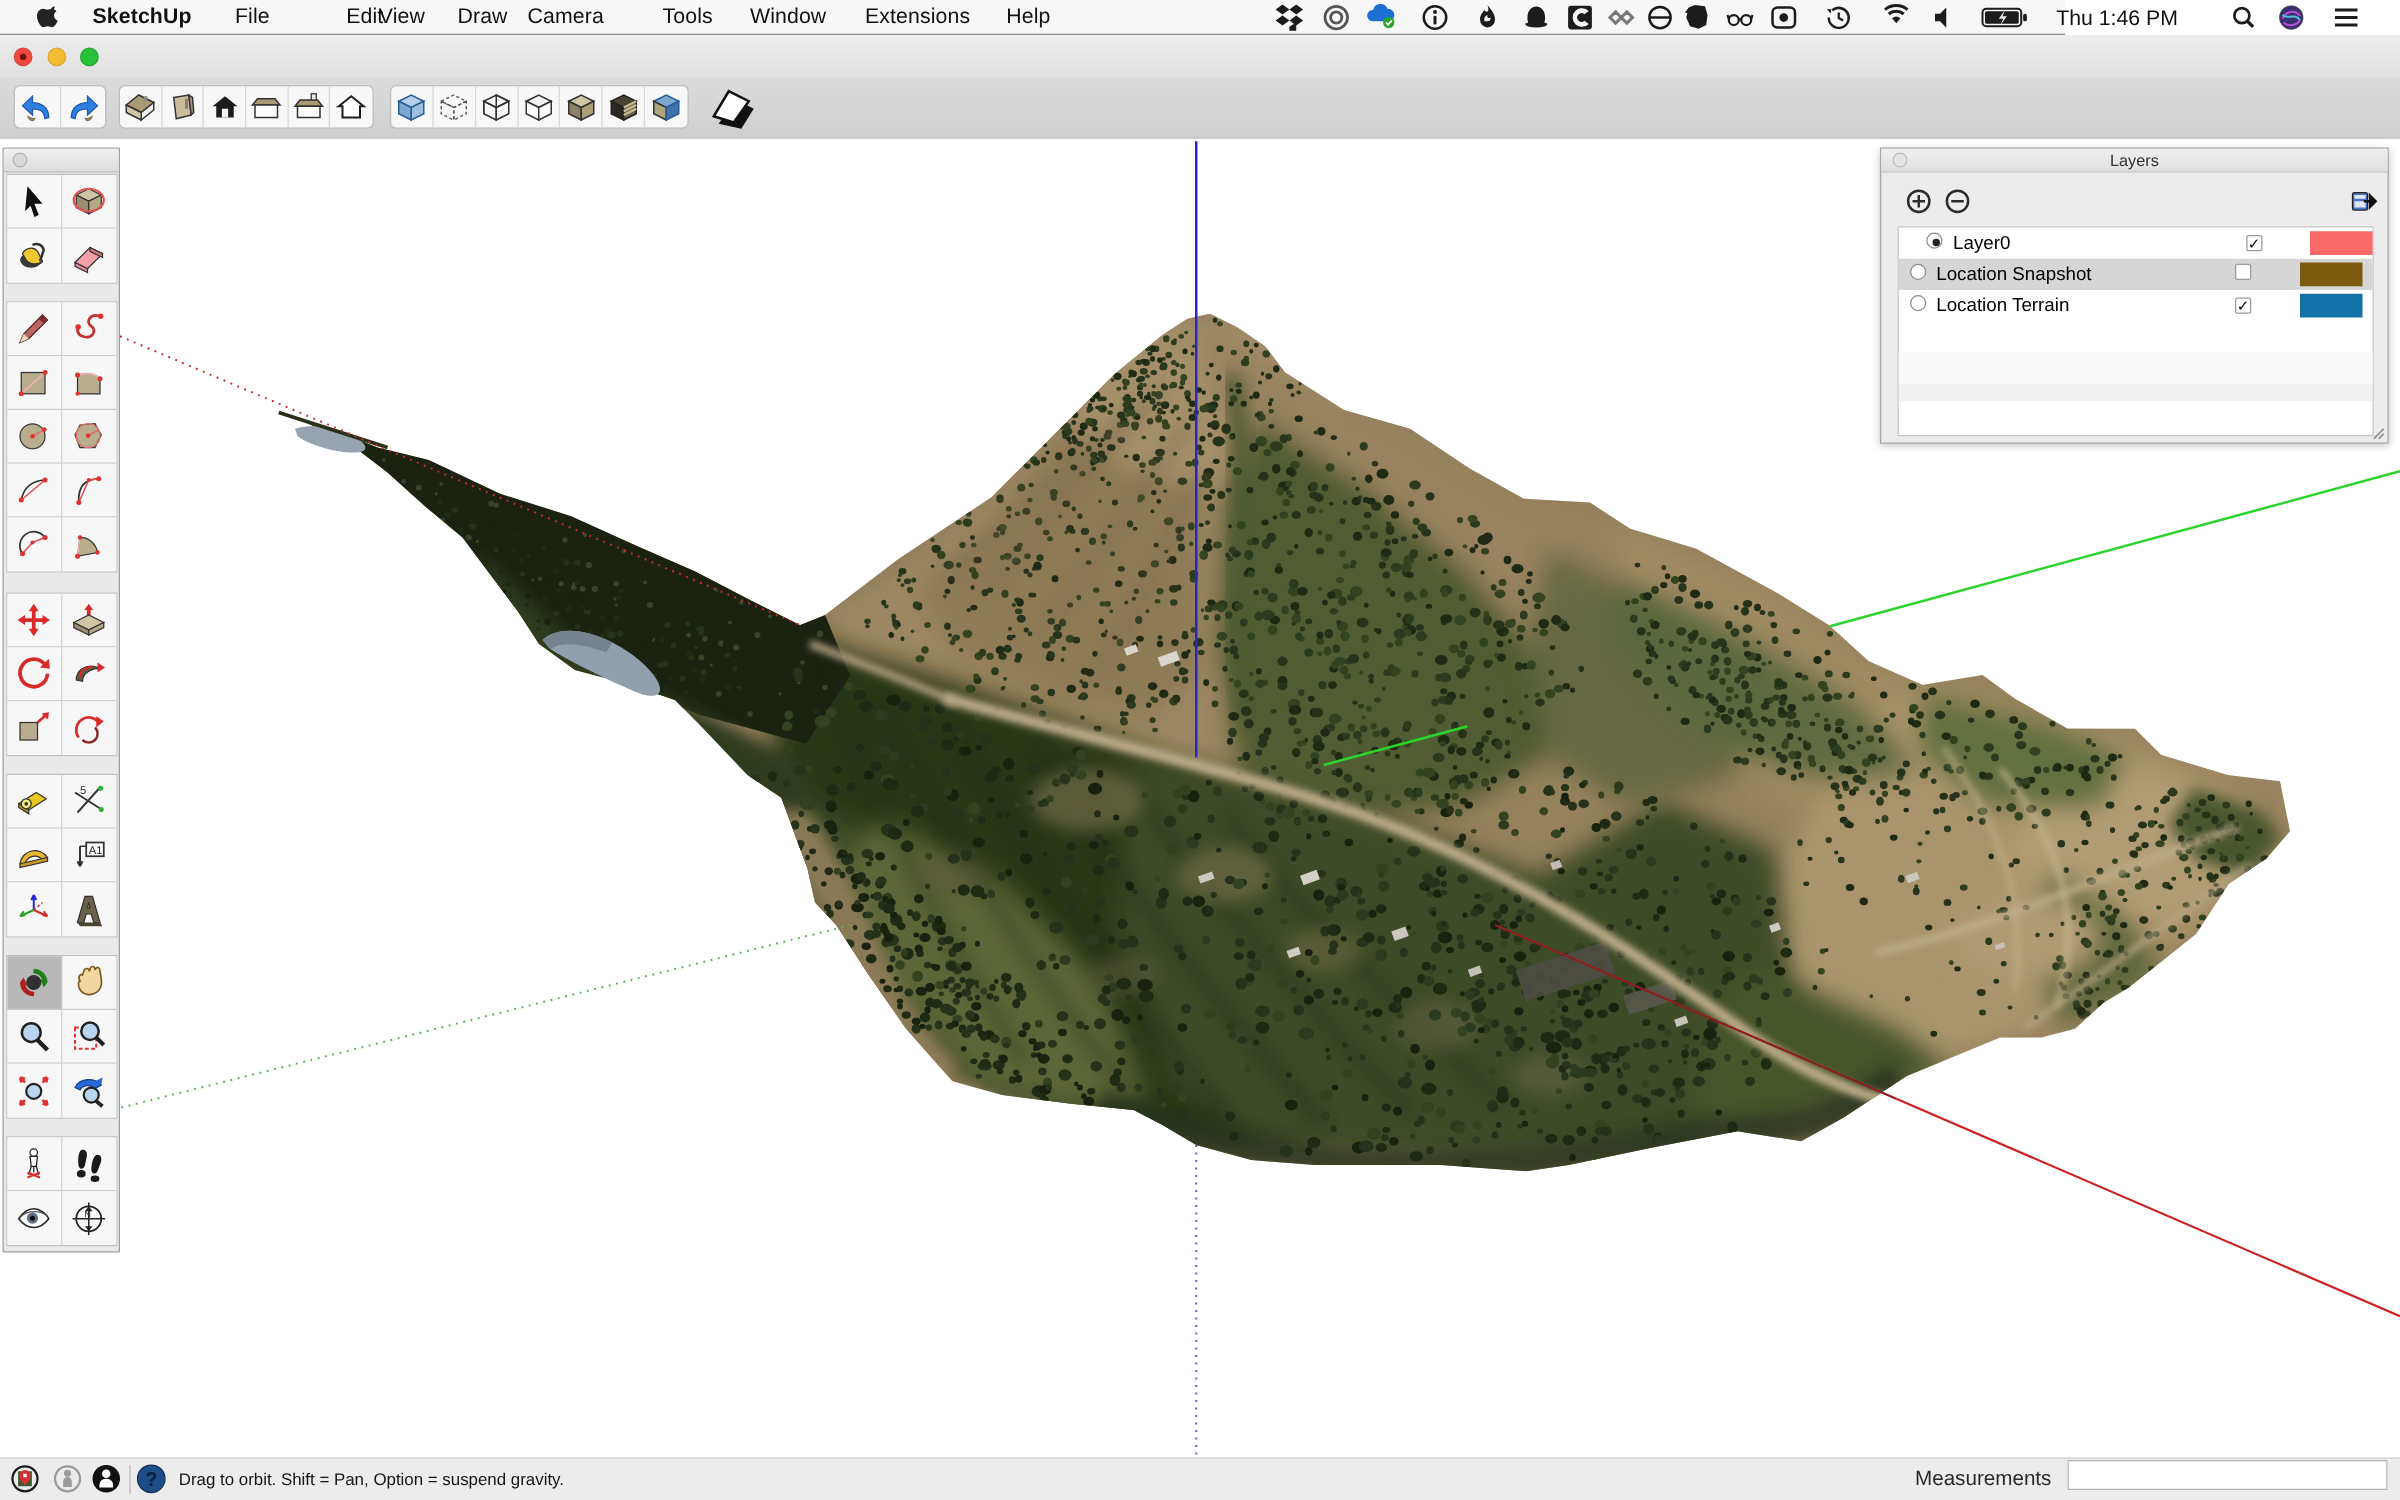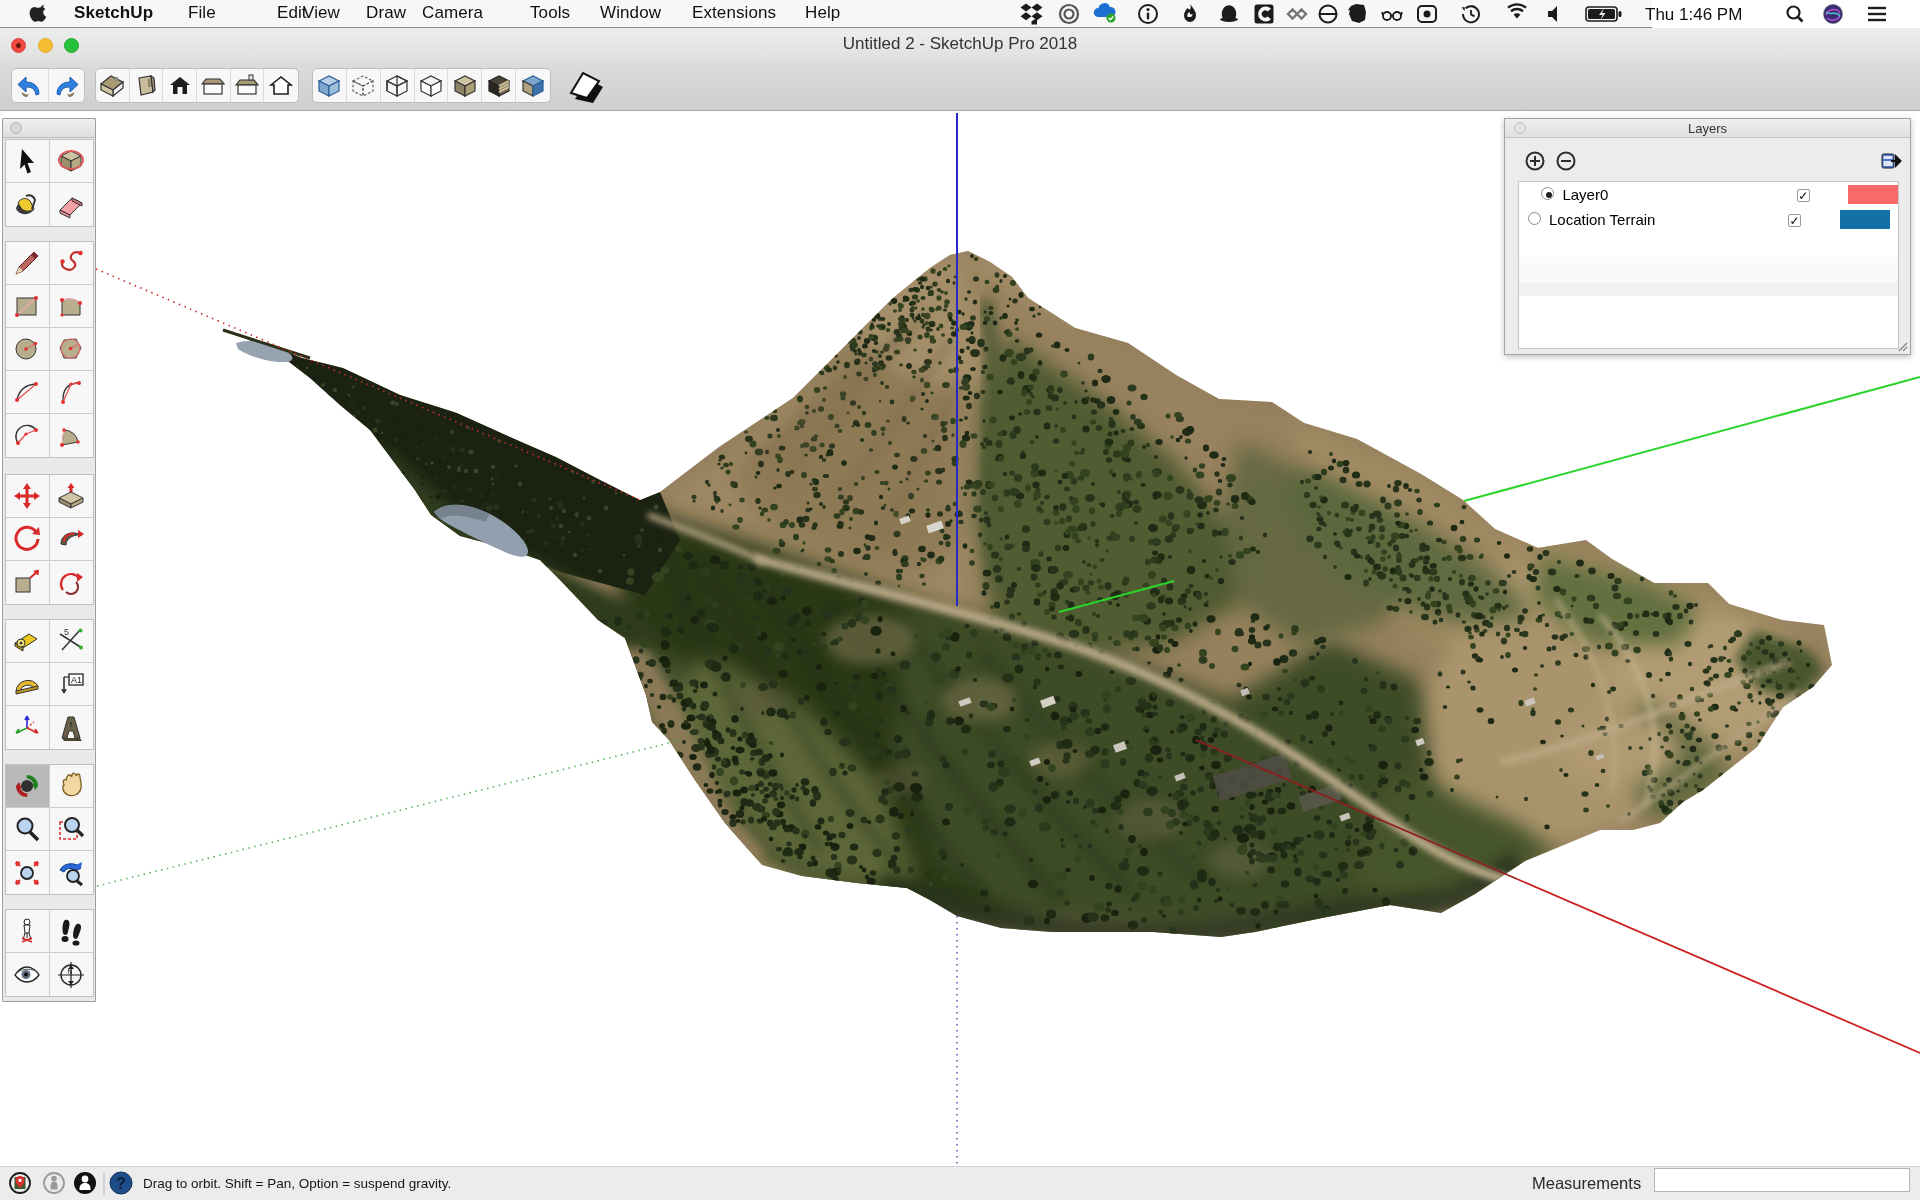--- a/index.html
+++ b/index.html
@@ -159,21 +159,20 @@
         </g>
     </g>
   </svg>
 </div>
 <div id="titlebar">
   <div class="tl" style="left:11px; background:#f2493f; border:1px solid #d84840;">
       <span style="display:block; width:5px; height:5px; border-radius:50%; background:#6e1410; margin:4px auto 0;"></span>
     </div>
   <div class="tl" style="left:38px; background:#f5bd34; border:1px solid #dca82b;"></div>
   <div class="tl" style="left:64px; background:#28c13a; border:1px solid #1fa82f;"></div>
-  <div id="wtitle">Untitled 2 - SketchUp Pro 2018</div>
 </div>
 <div id="toolbar">
   <div class="tbgroup" style="left:11px; width:74px;">
     <div class="tbbtn" style="width:37px;">
         <svg width="26" height="24" viewBox="0 0 26 24">
           <path d="M22,20 C22,12 16,8 9,8 L9,3 L1,10.5 L9,18 L9,13 C14,13 18,14 19,21 Z" fill="#2e7fe0" stroke="#1b5bb0" stroke-width="1"></path>
           <path d="M5,18 c2,2 5,3 7,2 l-2,3 c-2,0.5 -4,-1 -5,-3 Z" fill="#8a7c5e"></path>
         </svg>
       </div>
     <div class="tbbtn" style="width:36px;">
@@ -3383,20 +3382,28 @@
   </svg>
   <div style="position:absolute; left:13px; top:62px; width:381px; height:168px; background:#fff; border:1px solid #c4c4c4;">
     <div style="height:25px; display:flex; align-items:center; font-size:15px;padding-left:14px;">
       <div style="width:30px; text-align:center;"><span style="display:inline-block; width:13px; height:13px; border-radius:50%; border:1px solid #8a8a8a; background:#fff; position:relative;"><span style="position:absolute; left:3.5px; top:3.5px; width:6px; height:6px; border-radius:50%; background:#222;"></span></span></div>
       <div style="width:205px;">Layer0</div>
       <div style="width:81px; text-align:center;"><span style="display:inline-block; width:13px; height:13px; border:1px solid #9a9a9a; border-radius:2px; background:#fff; font-size:12px; line-height:13px;">✓</span></div>
       <div style="flex:1;">
           <div style="width:50px; height:19px; background:#fb6a6a; margin-left:5px;"></div>
         </div>
     </div>
+    <div style="height:25px; display:flex; align-items:center; font-size:15px; background:#d6d6d6;">
+      <div style="width:30px; text-align:center;"><span style="display:inline-block; width:13px; height:13px; border-radius:50%; border:1px solid #8a8a8a; background:#fff;"></span></div>
+      <div style="width:205px;">Location Snapshot</div>
+      <div style="width:81px; text-align:center;"><span style="display:inline-block; width:13px; height:13px; border:1px solid #9a9a9a; border-radius:2px; background:#fff;"></span></div>
+      <div style="flex:1;">
+          <div style="width:50px; height:19px; background:#7a5a0e; margin-left:5px;"></div>
+        </div>
+    </div>
     <div style="height:25px; display:flex; align-items:center; font-size:15px;">
       <div style="width:30px; text-align:center;"><span style="display:inline-block; width:13px; height:13px; border-radius:50%; border:1px solid #8a8a8a; background:#fff;"></span></div>
       <div style="width:205px;">Location Terrain</div>
       <div style="width:81px; text-align:center;"><span style="display:inline-block; width:13px; height:13px; border:1px solid #9a9a9a; border-radius:2px; background:#fff; font-size:12px; line-height:13px;">✓</span></div>
       <div style="flex:1;">
           <div style="width:50px; height:19px; background:#1371a8; margin-left:5px;"></div>
         </div>
     </div>
     <div style="height:25px;"></div>
     <div style="height:25px; background:#fafafa;"></div>

